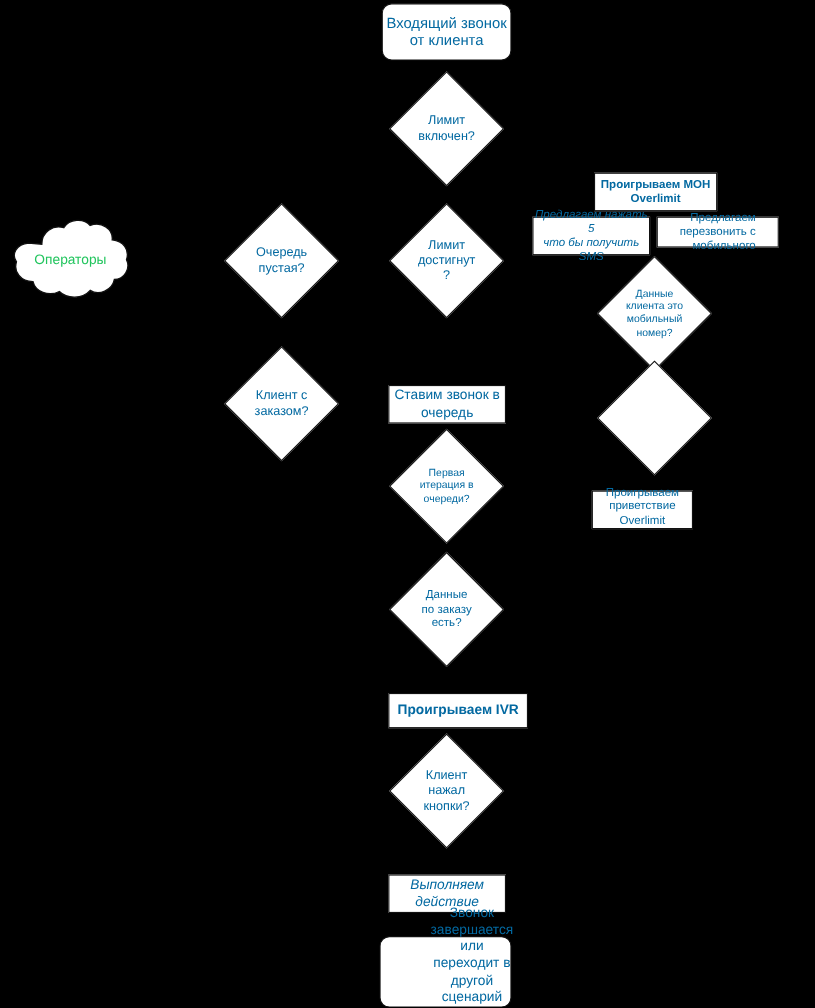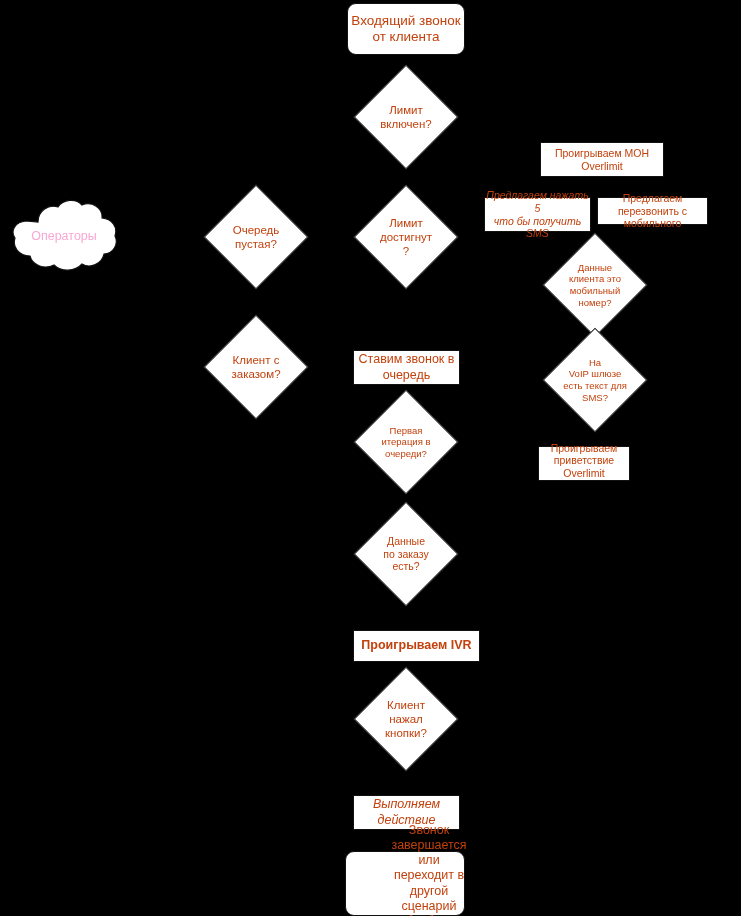--- a/index.html
+++ b/index.html
@@ -16,21 +16,21 @@
     font-family: "Liberation Sans", "DejaVu Sans", sans-serif;
   }
 
   .node {
     position: absolute;
     box-sizing: border-box;
     display: flex;
     align-items: center;
     justify-content: center;
     text-align: center;
-    color: #c2410c;
+    color: #0369a1;
     line-height: 1.22;
     white-space: pre-line;
   }
 
   
   .rect {
     background: #ffffff;
     border: 1px solid #111111;
   }
 
@@ -72,21 +72,21 @@
   .cloud svg { display: block; }
   .cloud .clabel {
     position: absolute;
     left: 0;
     top: 0;
     width: 100%;
     height: 100%;
     display: flex;
     align-items: center;
     justify-content: center;
-    color: #f9a8d4;
+    color: #22c55e;
     text-align: center;
   }
 
   .fs14 { font-size: 13.5px; }
   .fs13 { font-size: 12.5px; }
   .fs12 { font-size: 11.5px; }
   .fs11 { font-size: 10.5px; }
   .fs10 { font-size: 9.5px; }
 </style>
 </head>
@@ -126,50 +126,46 @@
   <div class="cloud" style="left:8px; top:198px; width:112px; height:76px;">
     <svg width="112" height="76" viewBox="0 0 112 76">
       <path d="M30,24 C30,13 40,6 50,9 C55,1 68,0 74,7 C84,3 95,10 94,20
                C104,21 110,29 107,38 C111,46 105,56 96,56
                C94,66 82,71 74,66 C67,74 53,74 46,67
                C36,72 24,67 22,58 C11,58 4,49 7,40 C2,33 7,24 18,23 Z" fill="#ffffff" stroke="#111111" stroke-width="1.2"></path>
     </svg>
     <span class="clabel fs13">Операторы</span>
   </div>
 
-  <div class="node rect fs11" style="left:540px; top:142px; width:124px; height:35px;">
+  <div class="node rect fs11" style="left:540px; top:157px; width:112px; height:35px;font-weight:bold;">
     <span>Проигрываем MOH
 Overlimit</span>
   </div>
 
   <div class="node rect fs11" style="left:484px; top:197px; width:107px; height:35px;font-style:italic;">
     <span>Предлагаем нажать 5
 что бы получить SMS</span>
   </div>
 
-  <div class="node rect fs11" style="left:597px; top:197px; width:111px; height:28px;">
+  <div class="node rect fs11" style="left:597px; top:197px; width:111px; height:28px;text-align:right;">
     <span>Предлагаем
 перезвонить с
 мобильного</span>
   </div>
 
   <div class="node diamond fs10" style="left:558px; top:248px; width:74px; height:74px;">
     <span class="dshape"></span>
     <span class="dlabel">Данные
 клиента это
 мобильный
 номер?</span>
   </div>
 
   <div class="node diamond fs10" style="left:558px; top:343px; width:74px; height:74px;">
     <span class="dshape"></span>
-    <span class="dlabel">На
-VoIP шлюзе
-есть текст для
-SMS?</span>
   </div>
 
   <div class="node rect fs11" style="left:538px; top:446px; width:92px; height:35px;align-items:flex-end;">
     <span>Проигрываем
 приветствие Overlimit</span>
   </div>
 
   <div class="node rect fs13" style="left:353px; top:350px; width:107px; height:35px;">
     <span>Ставим звонок в
 очередь</span>

